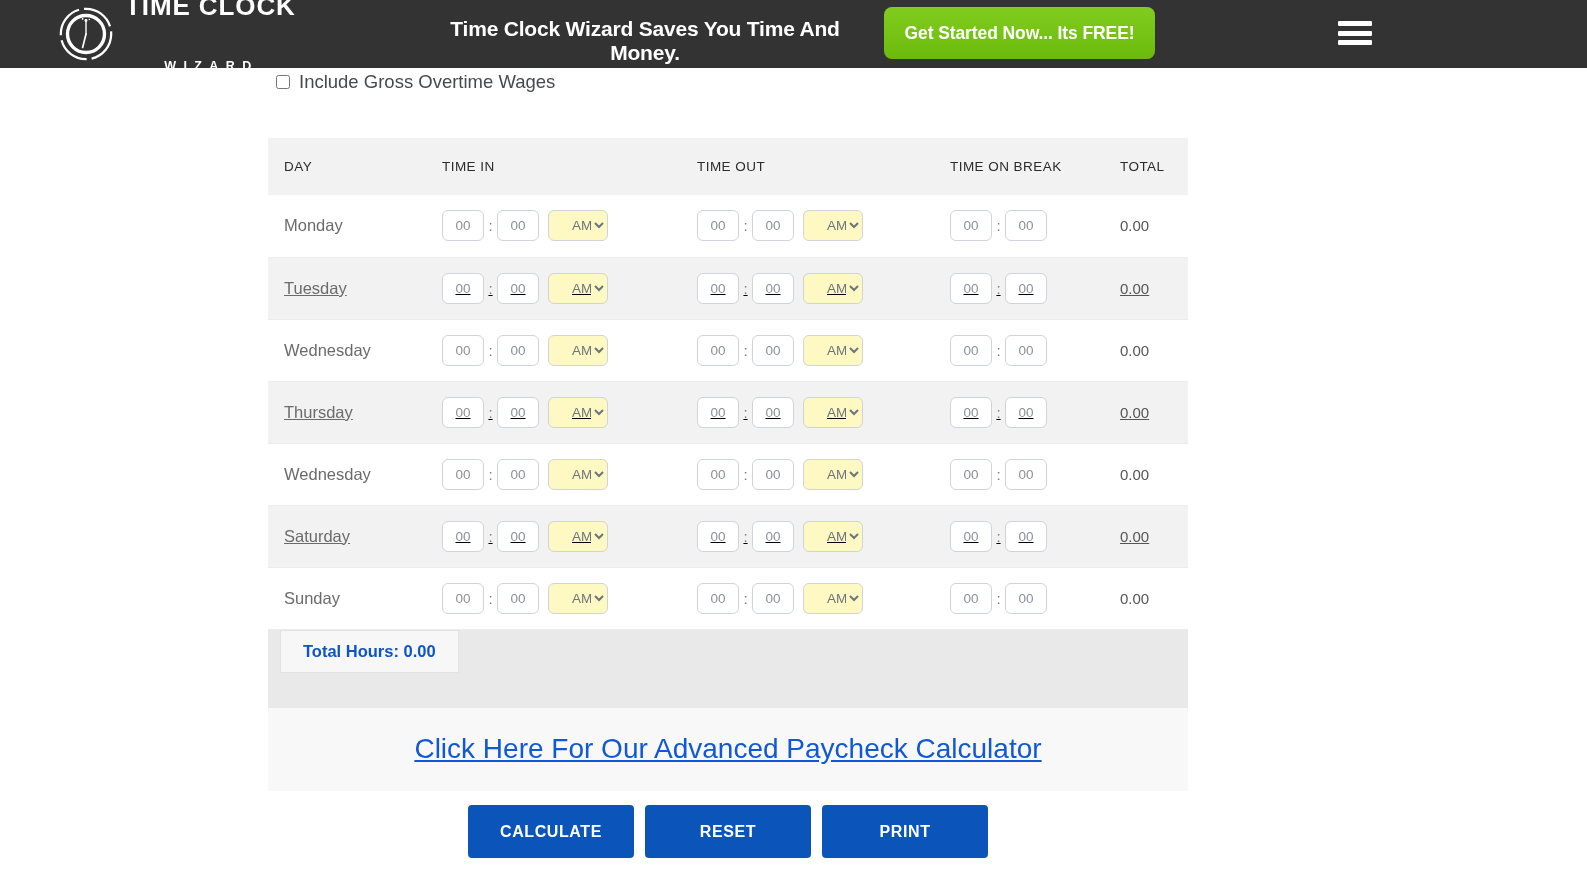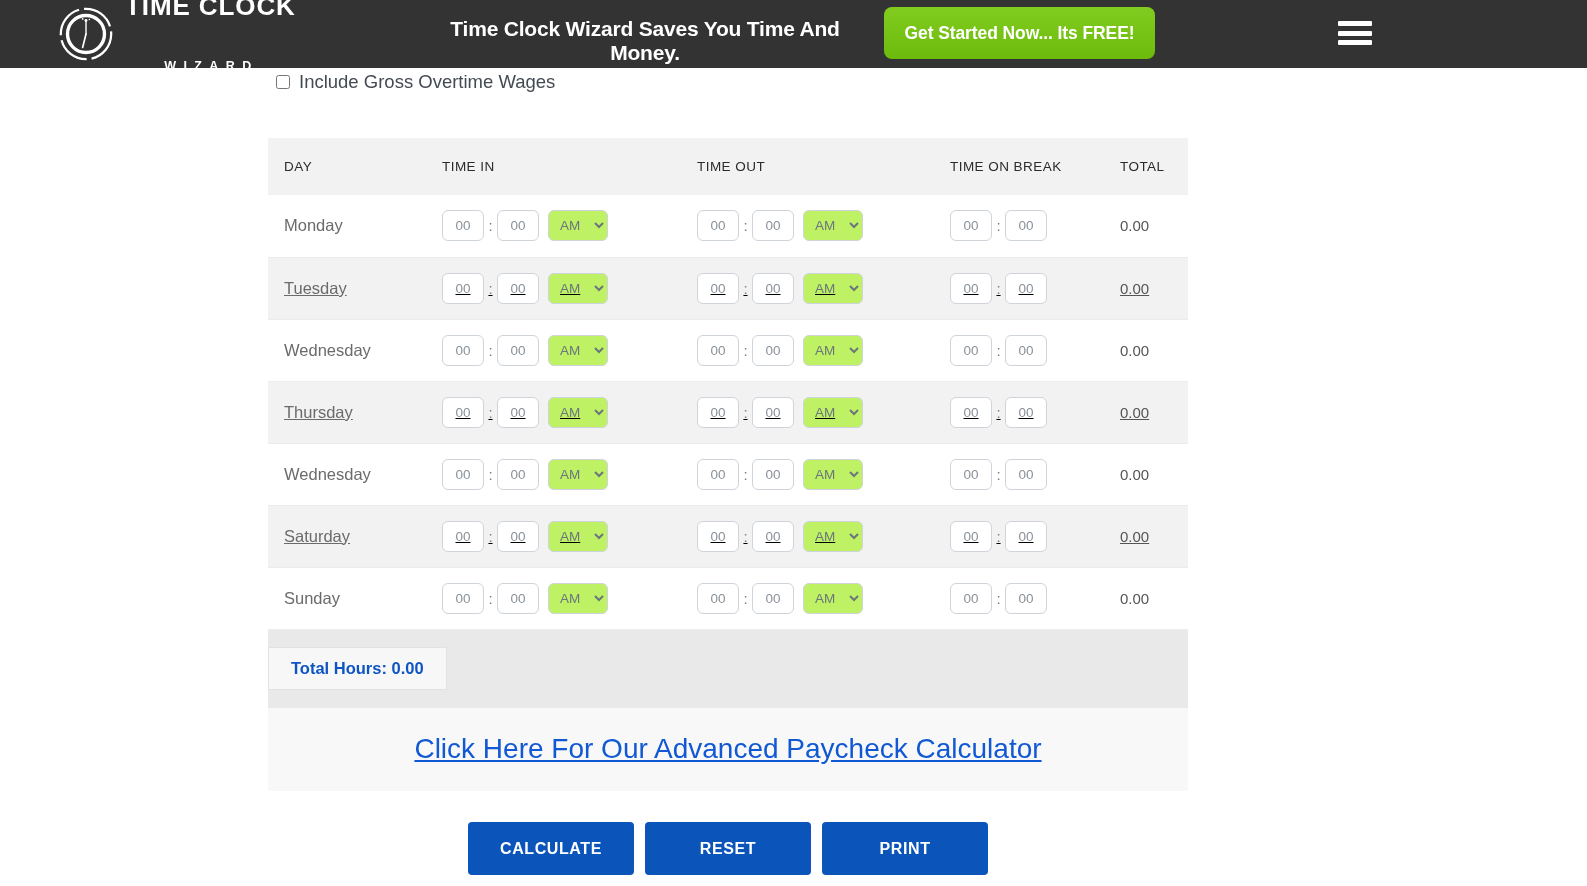--- a/index.html
+++ b/index.html
@@ -132,32 +132,32 @@
   }
   .tinput::placeholder { color: #8a9199; opacity: 1; }
   .colon {
     display: inline-block; width: 13px; text-align: center;
     color: #7b7b7b; font-size: 15px;
   }
   .ampm {
     margin-left: 9px;
     width: 60px; height: 31px;
     border: 1px solid #ced4da; border-radius: 6px;
-    background: #bef264;
+    background: #fef9c3;
     font-size: 13.5px; color: #6c757d;
     font-family: "Liberation Sans", sans-serif;
-    padding-left: 7px;
+    padding-left: 19px;
     outline: none; cursor: pointer;
   }
 
   
   .totalrow {
     width: 920px; background: #e9e9e9;
-    height: 78px; display: flex; align-items: center;
-    padding-left: 0;
+    height: 78px; display: flex; align-items: flex-start;
+    padding-left: 12px;
   }
   .total-box {
     background: #f7f7f7;
     border: 1px solid #e2e2e2;
     padding: 11px 22px;
     color: #0d55c4; font-weight: bold; font-size: 16.5px;
     font-family: "Liberation Sans", sans-serif;
   }
   .linkrow {
     width: 920px; background: #f8f8f8;
@@ -175,21 +175,20 @@
     position: absolute; left: 268px; top: 805px;
     width: 920px;
     display: flex; justify-content: center; gap: 11px;
   }
   .btn {
     width: 166px; height: 53px;
     background: #0b55ba; border: none; border-radius: 4px;
     color: #ffffff; font-size: 16px; font-weight: bold;
     letter-spacing: 0.6px; cursor: pointer;
     font-family: "Liberation Sans", sans-serif;
-    margin-top: 17px;
   }
 </style>
 </head>
 <body>
 
 <div class="topbar">
 
   <div class="logo-wrap">
     <svg class="logo-mark" viewBox="0 0 100 100">
       <circle cx="50" cy="50" r="45" fill="none" stroke="#ffffff" stroke-width="4" stroke-dasharray="60 9 60 9 60 9"></circle>

